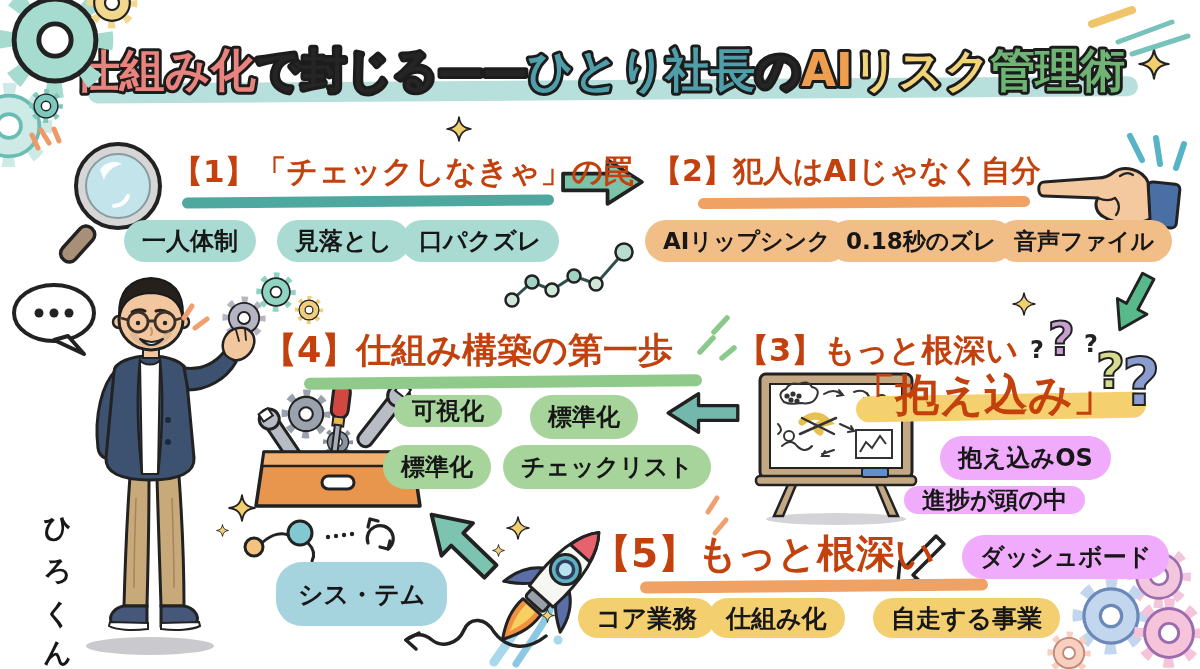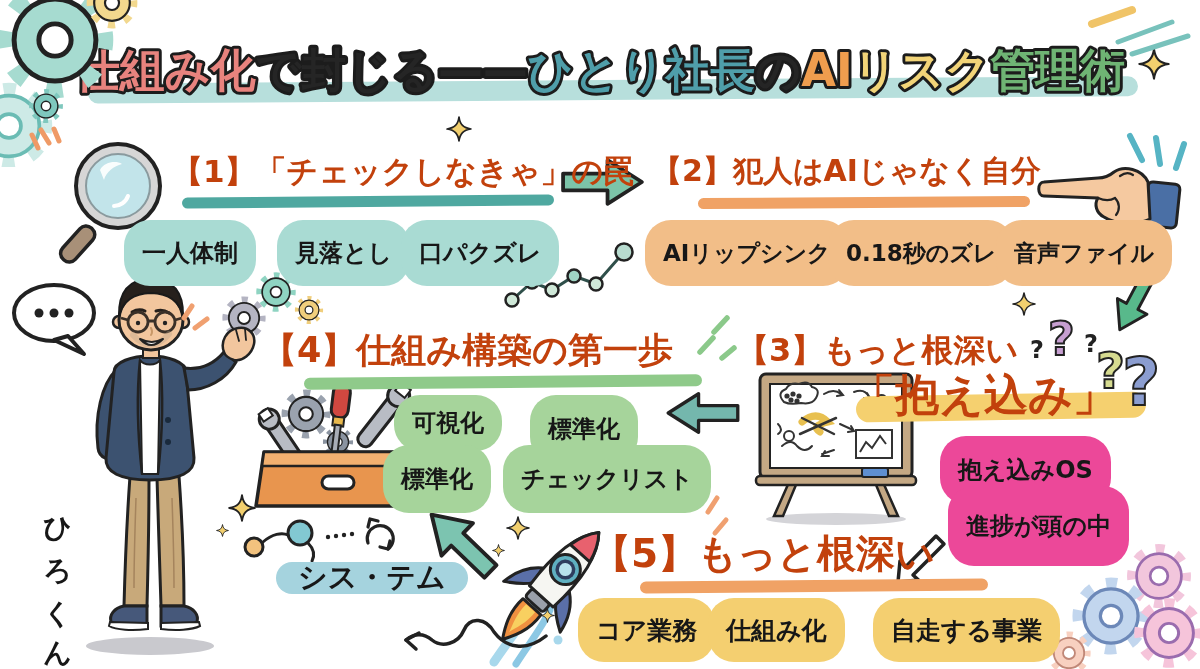--- a/index.html
+++ b/index.html
@@ -1,28 +1,28 @@
 <!DOCTYPE html>
 <html><head>
 <meta charset="utf-8">
 <style>
   html,body{margin:0;padding:0;background:#fff;}
   .canvas{position:relative;width:1200px;height:669px;background:#ffffff;overflow:hidden;
           font-family:"DejaVu Sans","Liberation Sans",sans-serif;color:#1c1c1c;}
   .abs{position:absolute;}
   .header{position:absolute;font-weight:700;color:#c2410c;white-space:nowrap;z-index:4;}
   .pill{position:absolute;font-weight:700;color:#171717;white-space:nowrap;border-radius:26px;
-        display:flex;align-items:center;justify-content:center;padding:12px 18px;z-index:4;
+        display:flex;align-items:center;justify-content:center;padding:0 18px;z-index:4;
         height:42px;font-size:24px;}
   .pill.t1{background:#a9dbd3}
   .pill.t2{background:#f2be88}
-  .pill.t3{background:#ec4899}
+  .pill.t3{background:#f0abfc}
   .pill.t4{background:#a6d49b}
   .pill.t5{background:#f4cf70;height:40px;font-size:25px}
-  .pill.blue{background:#a5d3de;height:32px;font-size:29px;padding:0 22px}
+  .pill.blue{background:#a5d3de;height:64px;font-size:25px;padding:0 22px}
   .underline{position:absolute;border-radius:7px;z-index:2;}
   .hl{position:absolute;border-radius:13px;z-index:3;}
   .qm{position:absolute;font-weight:700;z-index:3;-webkit-text-stroke:2px #222;line-height:1;}
   .qm.plain{-webkit-text-stroke:0;color:#222;}
   .vname{position:absolute;writing-mode:vertical-rl;font-weight:700;font-size:28px;
          letter-spacing:9px;color:#171717;z-index:4;}
   svg.abs{z-index:1;}
   svg.over{z-index:5;pointer-events:none;}
 </style>
 </head>
@@ -226,21 +226,22 @@
       <circle cx="61" cy="33" r="1.6" fill="#333"></circle>
     </g>
     <text x="140" y="40" font-size="20" font-weight="700" fill="#333">?</text>
     <path d="M66 54 q14 -12 26 0 q-18 4 -8 10" fill="none" stroke="#e8c050" stroke-width="7" stroke-linecap="round"></path>
     <path d="M64 66 L100 50 M66 50 L98 66" fill="none" stroke="#333" stroke-width="2.5" stroke-linecap="round"></path>
     <rect x="120" y="62" width="36" height="28" fill="#ffffff" stroke="#333" stroke-width="2"></rect>
     <polyline points="124,84 130,74 136,80 144,68 150,76" fill="none" stroke="#333" stroke-width="2"></polyline>
   </svg>
 
   <div class="pill t3" style="left:940px;top:436px;height:44px">抱え込みOS</div>
-  <div class="pill t3" style="left:948px;top:486px;height:56px">進捗が頭の中</div>
+  <div class="pill t3" style="left:904px;top:486px;height:28px">進捗が頭の中</div>
+  <div class="pill t3" style="left:962px;top:535px;height:44px">ダッシュボード</div>
 
   <svg class="abs" style="left:888px;top:530px" width="66" height="62">
     <polygon points="10,52 12,31 17.5,37 48,6 56,14 25,45 30.5,50" fill="#ffffff" stroke="#222" stroke-width="3.5" stroke-linejoin="round"></polygon>
   </svg>
 
   <div class="header" style="left:592px;top:527px;font-size:39px"><span>【5】</span><span>もっと根深い</span></div>
   <div class="underline" style="left:640px;top:580px;width:348px;height:12px;background:#f0a265;transform:rotate(-0.5deg)"></div>
 
   <svg class="abs" style="left:486px;top:510px" width="135" height="158">
     <path d="M8 152 C28 122 48 100 58 76" fill="none" stroke="#a8d8ec" stroke-width="9" stroke-linecap="round"></path>

